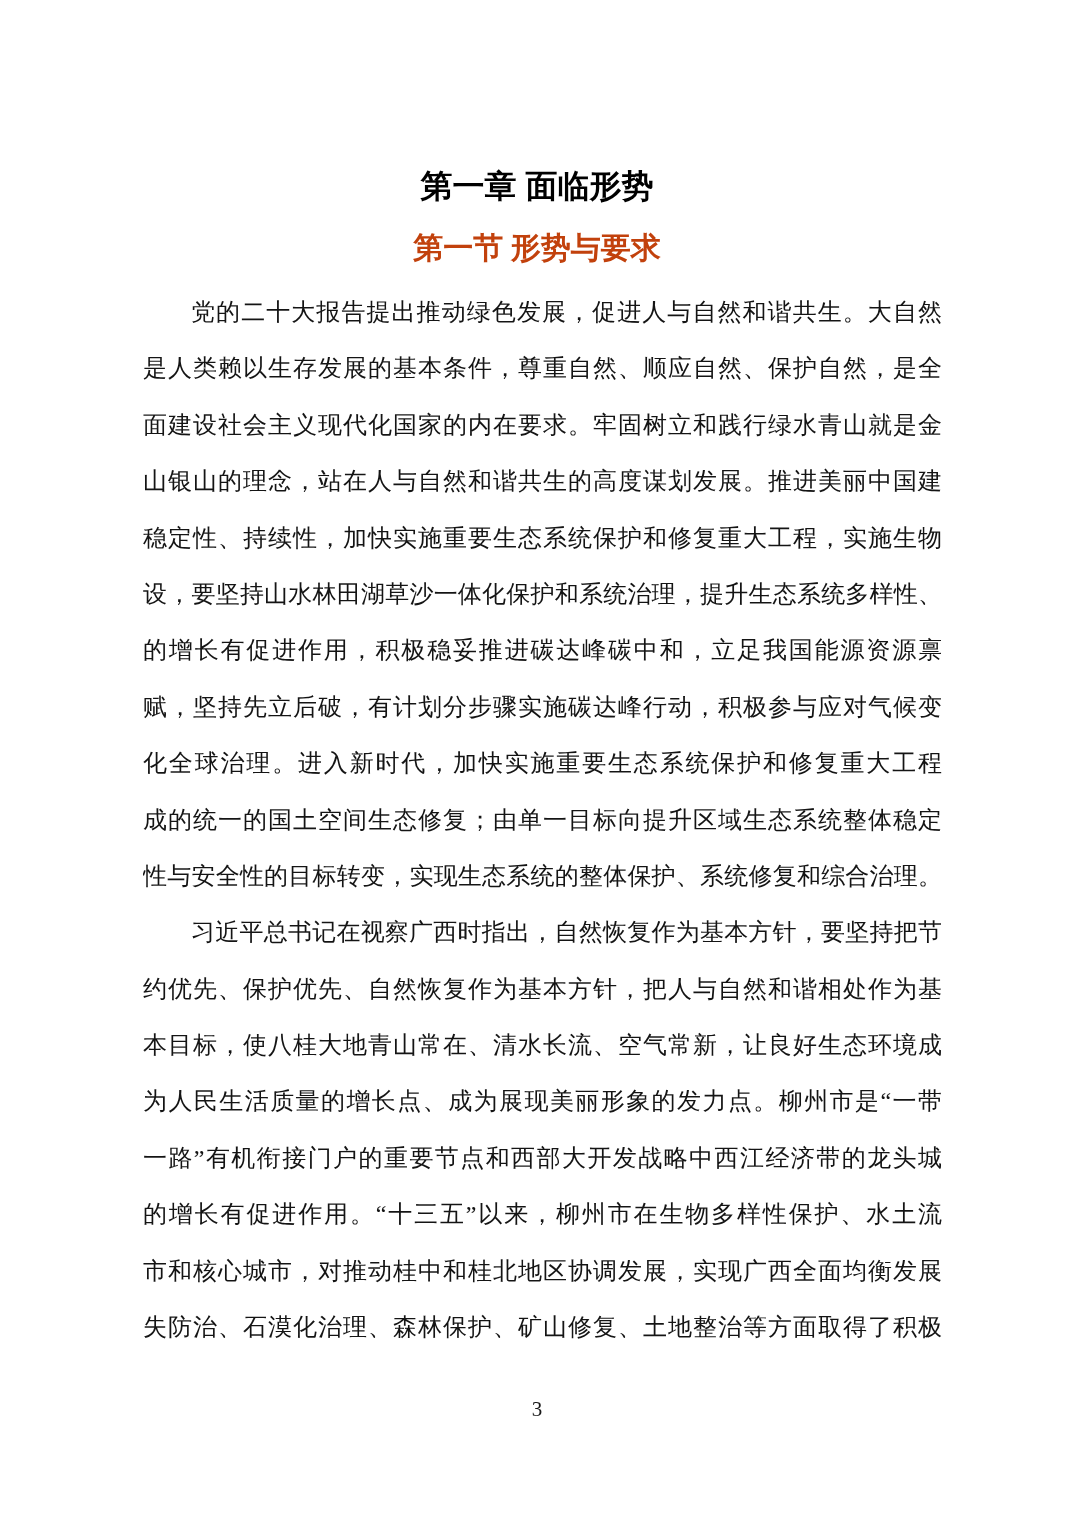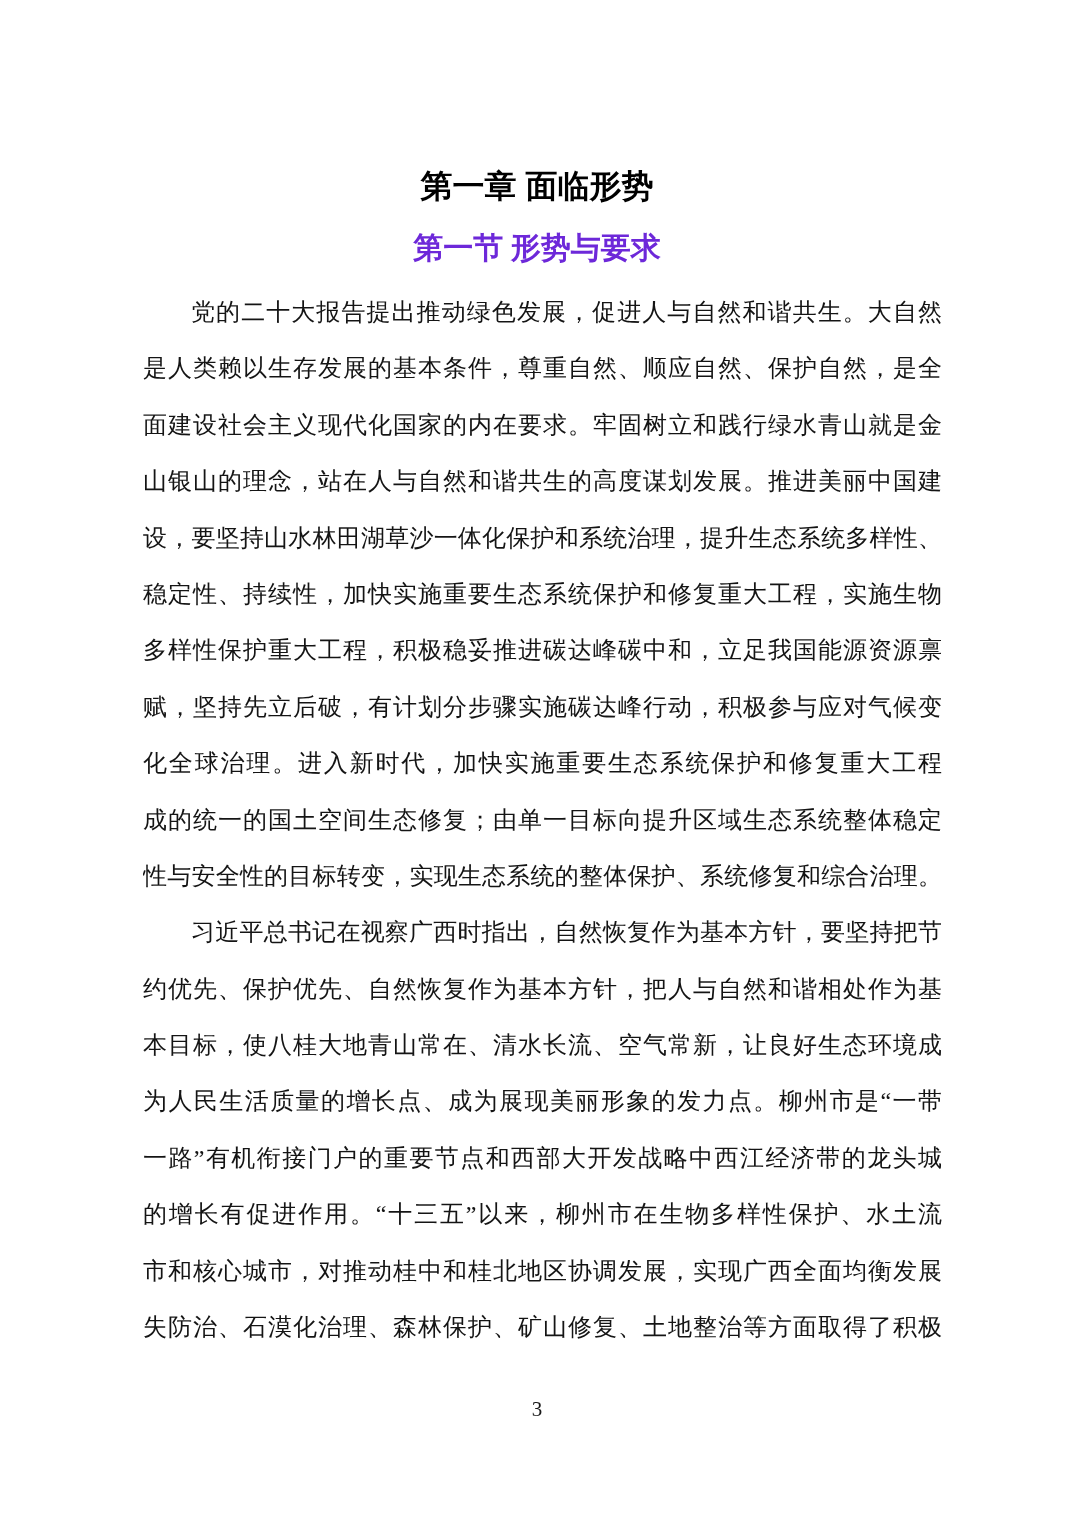--- a/index.html
+++ b/index.html
@@ -27,21 +27,21 @@
     font-weight: bold;
     color: #000000;
   }
   .section-title {
     margin: 26px 0 0 0;
     text-align: center;
     font-family: "Liberation Serif", "DejaVu Serif", serif;
     font-size: 30px;
     line-height: 32px;
     font-weight: bold;
-    color: #6d28d9;
+    color: #c2410c;
   }
   .body-text {
     margin: 20px 132px 0 143px; 
   }
   .para {
     margin: 0;
   }
   .line {
     font-size: 24px;
     line-height: 56.4px;
@@ -71,23 +71,23 @@
 
 <div class="page">
   <h1 class="chapter-title">第一章 面临形势</h1>
   <h2 class="section-title">第一节 形势与要求</h2>
   <div class="body-text">
       <div class="para">
         <div class="line first">党的二十大报告提出推动绿色发展，促进人与自然和谐共生。大自然</div>
         <div class="line">是人类赖以生存发展的基本条件，尊重自然、顺应自然、保护自然，是全</div>
         <div class="line">面建设社会主义现代化国家的内在要求。牢固树立和践行绿水青山就是金</div>
         <div class="line">山银山的理念，站在人与自然和谐共生的高度谋划发展。推进美丽中国建</div>
+        <div class="line">稳定性、持续性，加快实施重要生态系统保护和修复重大工程，实施生物</div>
         <div class="line">设，要坚持山水林田湖草沙一体化保护和系统治理，提升生态系统多样性、</div>
-        <div class="line">稳定性、持续性，加快实施重要生态系统保护和修复重大工程，实施生物</div>
-        <div class="line">多样性保护重大工程，积极稳妥推进碳达峰碳中和，立足我国能源资源禀</div>
+        <div class="line">的增长有促进作用，积极稳妥推进碳达峰碳中和，立足我国能源资源禀</div>
         <div class="line">赋，坚持先立后破，有计划分步骤实施碳达峰行动，积极参与应对气候变</div>
         <div class="line">化全球治理。进入新时代，加快实施重要生态系统保护和修复重大工程</div>
         <div class="line">成的统一的国土空间生态修复；由单一目标向提升区域生态系统整体稳定</div>
         <div class="line">性与安全性的目标转变，实现生态系统的整体保护、系统修复和综合治理。</div>
       </div>
       <div class="para">
         <div class="line first">习近平总书记在视察广西时指出，自然恢复作为基本方针，要坚持把节</div>
         <div class="line">约优先、保护优先、自然恢复作为基本方针，把人与自然和谐相处作为基</div>
         <div class="line">本目标，使八桂大地青山常在、清水长流、空气常新，让良好生态环境成</div>
         <div class="line">为人民生活质量的增长点、成为展现美丽形象的发力点。柳州市是“一带</div>

